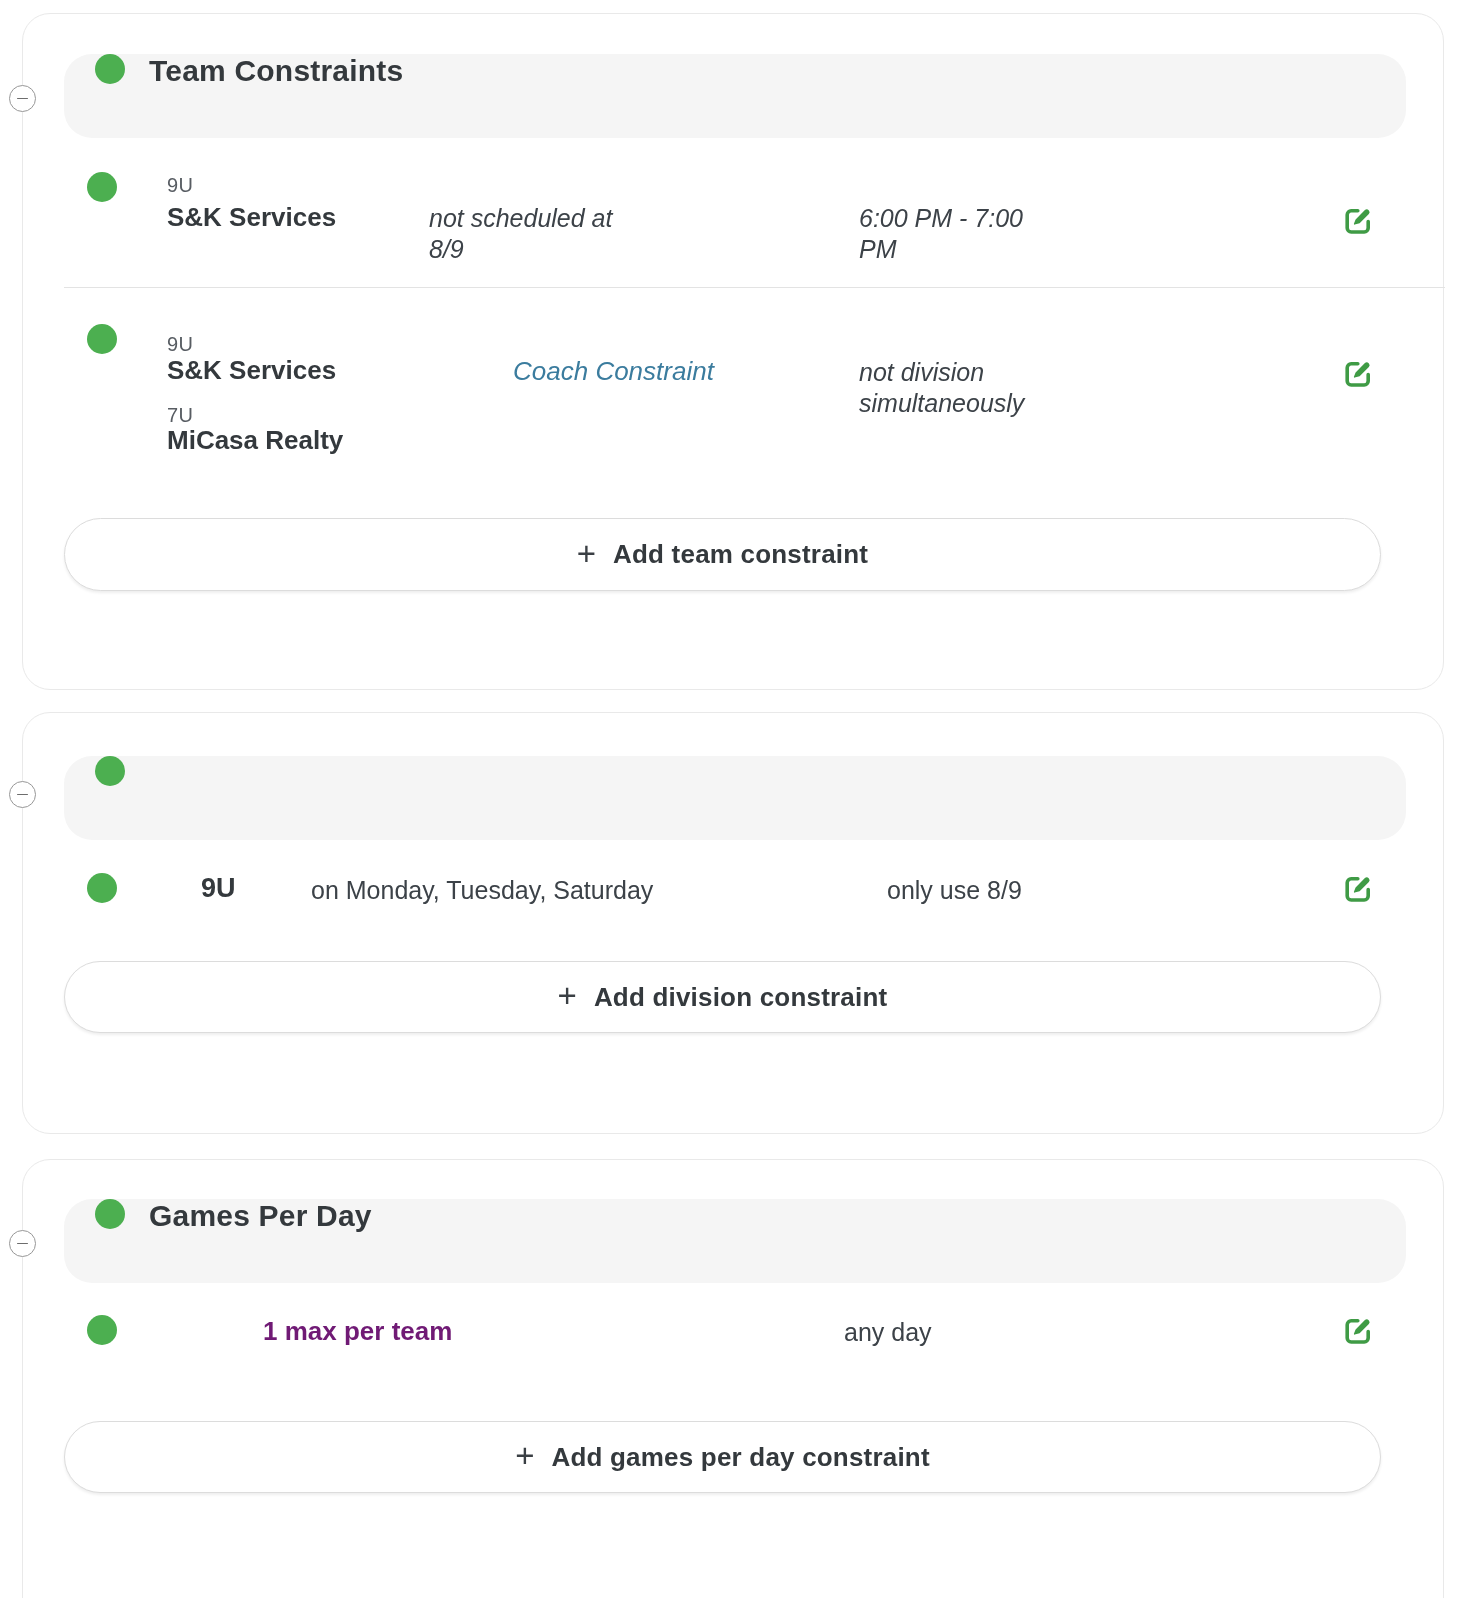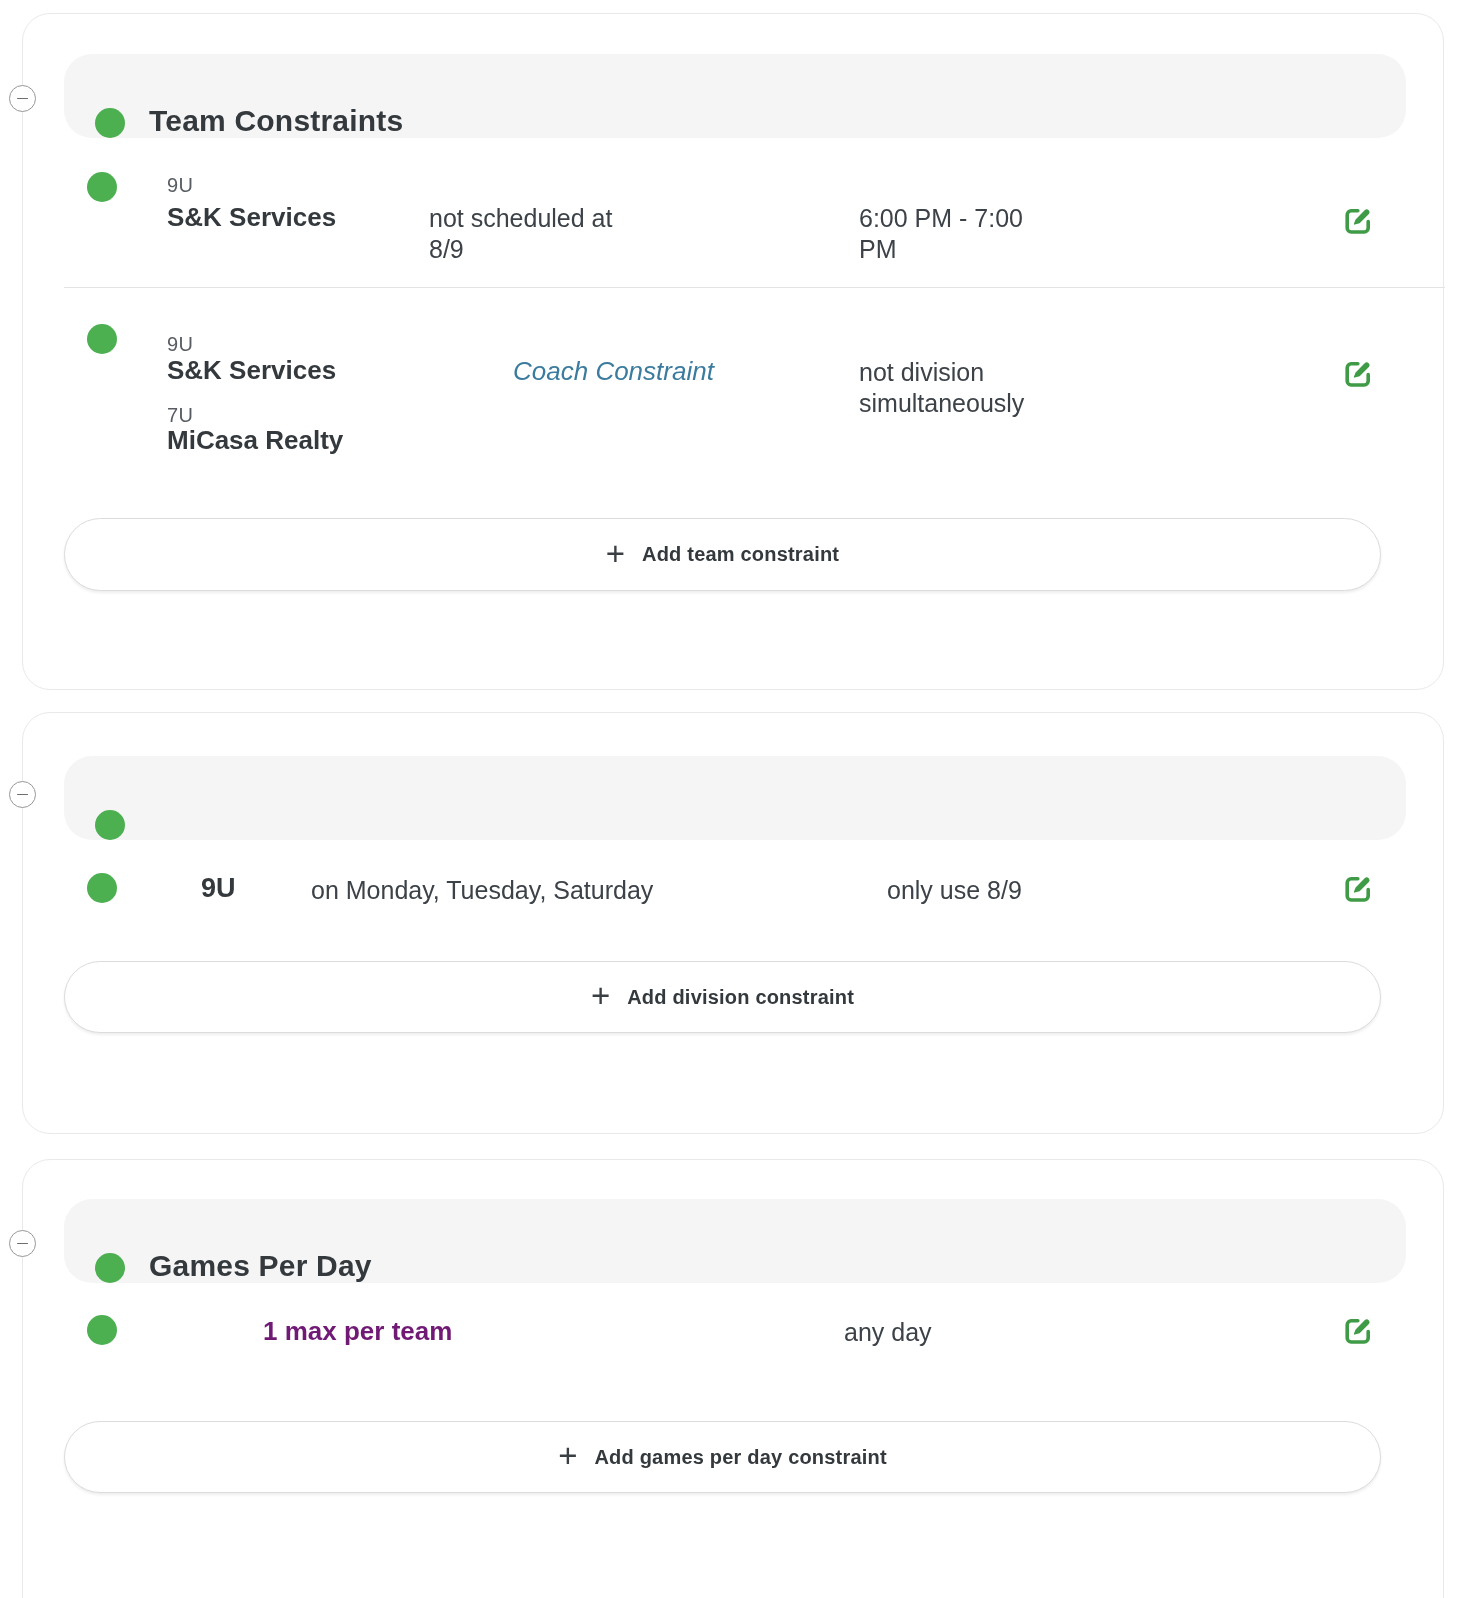--- a/index.html
+++ b/index.html
@@ -33,21 +33,21 @@
   .collapse-toggle .minus-bar {
     width: 11px; height: 1.8px;
     background: #6d6d6d;
     border-radius: 1px;
   }
   .section-header {
     position: absolute;
     left: 41px; width: 1342px; height: 84px;
     background: #f5f5f5;
     border-radius: 28px;
-    display: flex; align-items: flex-end;
+    display: flex; align-items: flex-start;
   }
   .dot {
     width: 30px; height: 30px;
     border-radius: 50%;
     background: #4caf50;
     flex: none;
   }
   .section-header .dot { margin-left: 31px; }
   .section-title {
     margin-left: 24px;
@@ -116,26 +116,26 @@
     font-family: "Liberation Sans", sans-serif;
   }
   .add-btn .plus-glyph {
     font-size: 33px;
     font-weight: 400;
     color: #3a3f44;
     line-height: 1;
     margin-top: -3px;
   }
   .add-btn .add-label {
-    font-size: 20px;
+    font-size: 26px;
     font-weight: 700;
     color: #34393d;
     letter-spacing: 0.2px;
   }
-  .wrap { display: block; }
+  .wrap { display: block; font-style: italic; }
 </style>
 </head>
 <body>
 
 <div class="card" style="top:13px; height:677px;">
 
   <div class="collapse-toggle" style="top:71px;">
     <span class="minus-bar"></span>
   </div>
 

